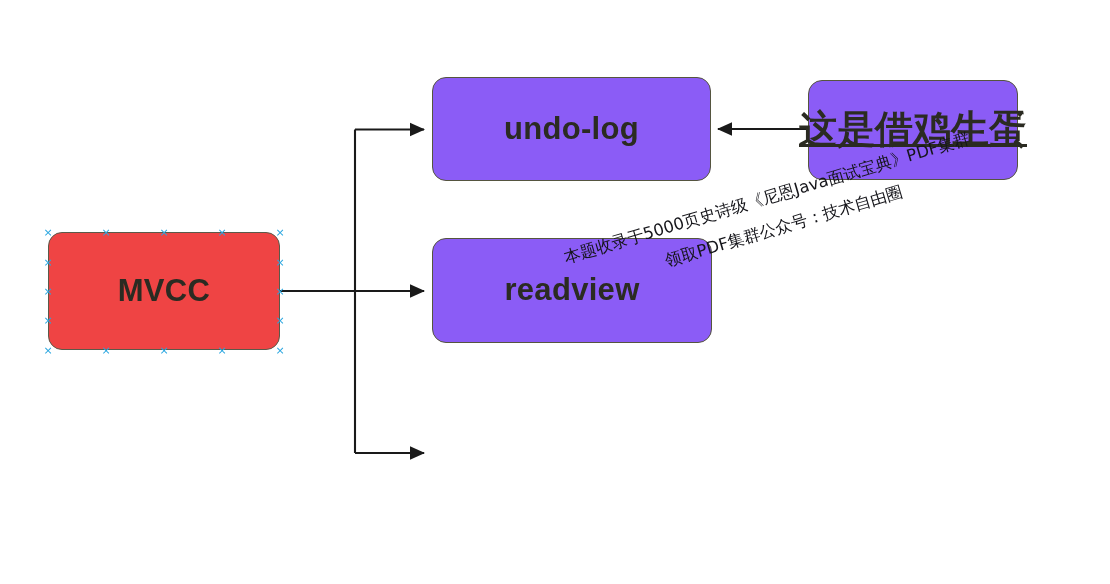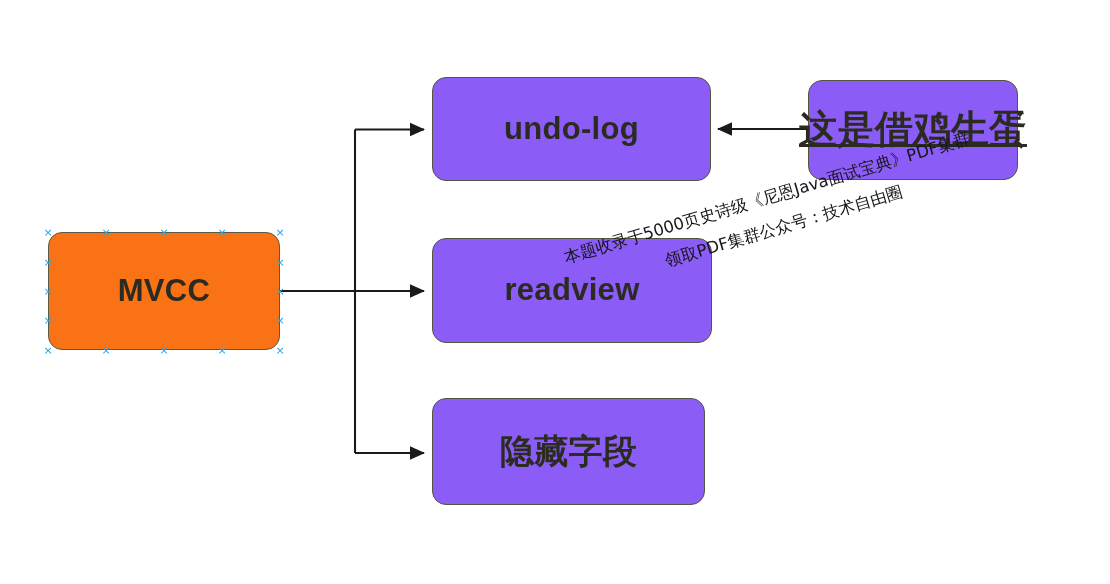--- a/index.html
+++ b/index.html
@@ -21,21 +21,21 @@
     border: 1.6px solid #4d4d3d;
     border-radius: 14px;
     display: flex;
     align-items: center;
     justify-content: center;
     text-align: center;
     color: #2b2b22;
     z-index: 3;
   }
   .node.green {
-    background: #f97316;
+    background: #ef4444;
     border-color: #5a5a4a;
   }
   .node.yellow {
     background: #8b5cf6;
     border-color: #55553f;
   }
   .node-label {
     font-weight: bold;
     letter-spacing: 0.3px;
     line-height: 1.1;
@@ -141,23 +141,20 @@
   </div>
 
   <div class="node yellow" style="left:432px; top:77px; width:279px; height:104px;">
     <span class="node-label label-undolog">undo-log</span>
   </div>
 
   <div class="node yellow" style="left:432px; top:238px; width:280px; height:105px;">
     <span class="node-label label-readview">readview</span>
   </div>
 
-  <div class="node yellow" style="left:432px; top:398px; width:273px; height:107px;">
-    <span class="node-label label-hidden">隐藏字段</span>
-  </div>
 
   <div class="node yellow" style="left:808px; top:80px; width:210px; height:100px;text-decoration:underline;">
     <span class="node-label label-borrow">这是借鸡生蛋</span>
   </div>
 
   <div>
     <div class="handle" style="left:48px;  top:232px;">×</div>
     <div class="handle" style="left:106px; top:232px;">×</div>
     <div class="handle" style="left:164px; top:232px;">×</div>
     <div class="handle" style="left:222px; top:232px;">×</div>

